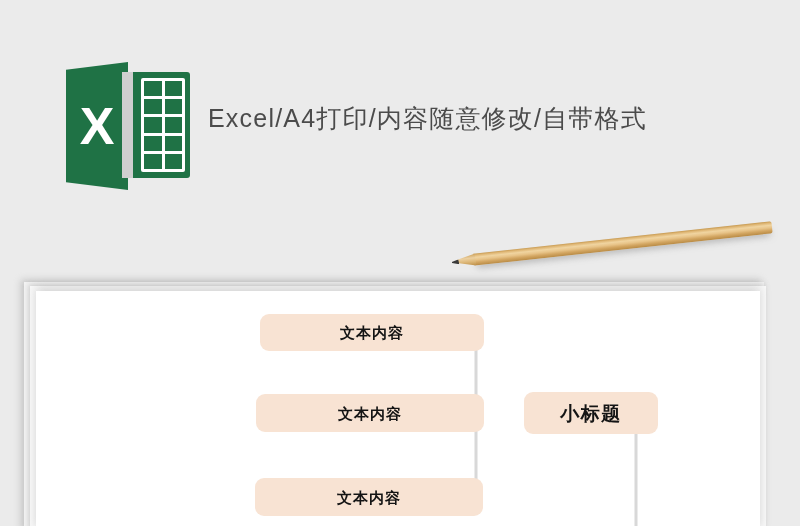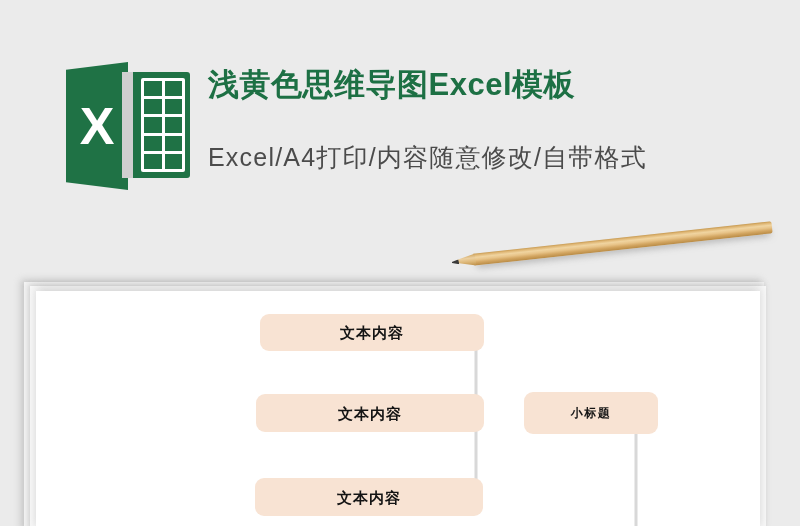--- a/index.html
+++ b/index.html
@@ -220,21 +220,21 @@
     letter-spacing: 1px;
     line-height: 1;
   }
   .node-b1 { left: 212px; top: 314px; width: 224px; height: 37px; }
   .node-b2 { left: 208px; top: 394px; width: 228px; height: 38px; }
   .node-b3 { left: 207px; top: 478px; width: 228px; height: 38px; }
   .node-main {
     left: 476px; top: 392px; width: 134px; height: 42px;
   }
   .node-main .node-text {
-    font-size: 12px;
+    font-size: 19px;
     letter-spacing: 1.5px;
   }
 
   .connectors {
     position: absolute;
     left: 0;
     top: 0;
     width: 724px;
     height: 241px;
     pointer-events: none;
@@ -263,21 +263,20 @@
         <div class="logo-cell"></div>
         <div class="logo-cell"></div>
         <div class="logo-cell"></div>
         <div class="logo-cell"></div>
         <div class="logo-cell"></div>
         <div class="logo-cell"></div>
       </div>
     </div>
 
     <div class="header-text">
-      <div class="title nowrap">浅黄色思维导图Excel模板</div>
       <div class="subtitle nowrap">Excel/A4打印/内容随意修改/自带格式</div>
     </div>
 
   </div>
 
   <div class="pencil-wrap">
     <div class="pencil-body"></div>
     <div class="pencil-tip-wood"></div>
     <div class="pencil-lead"></div>
   </div>

